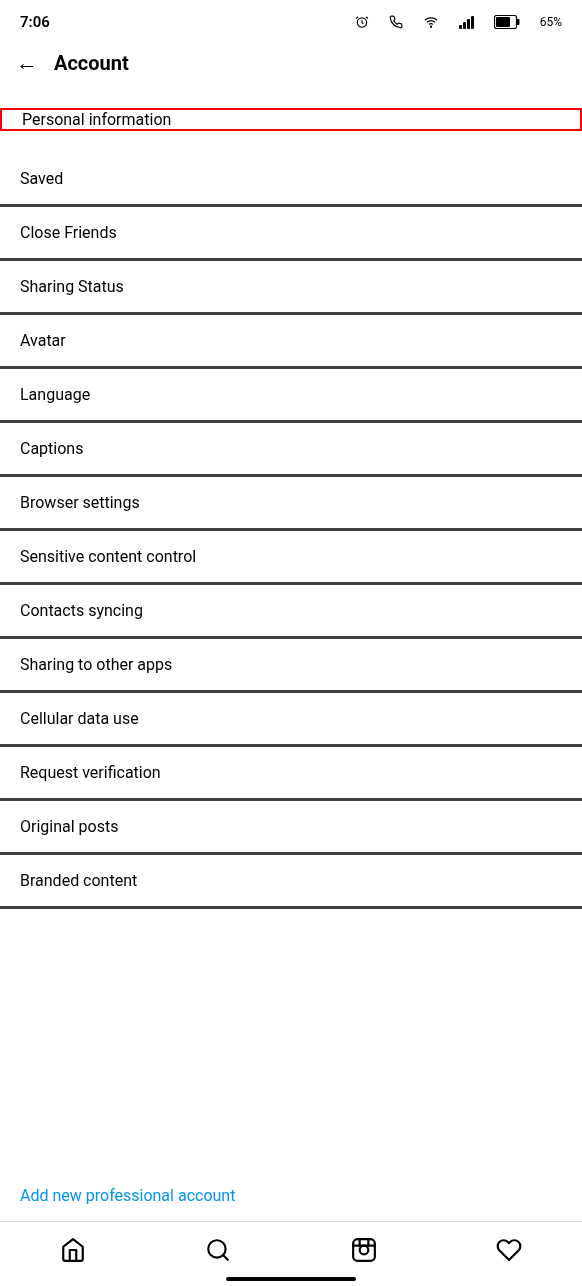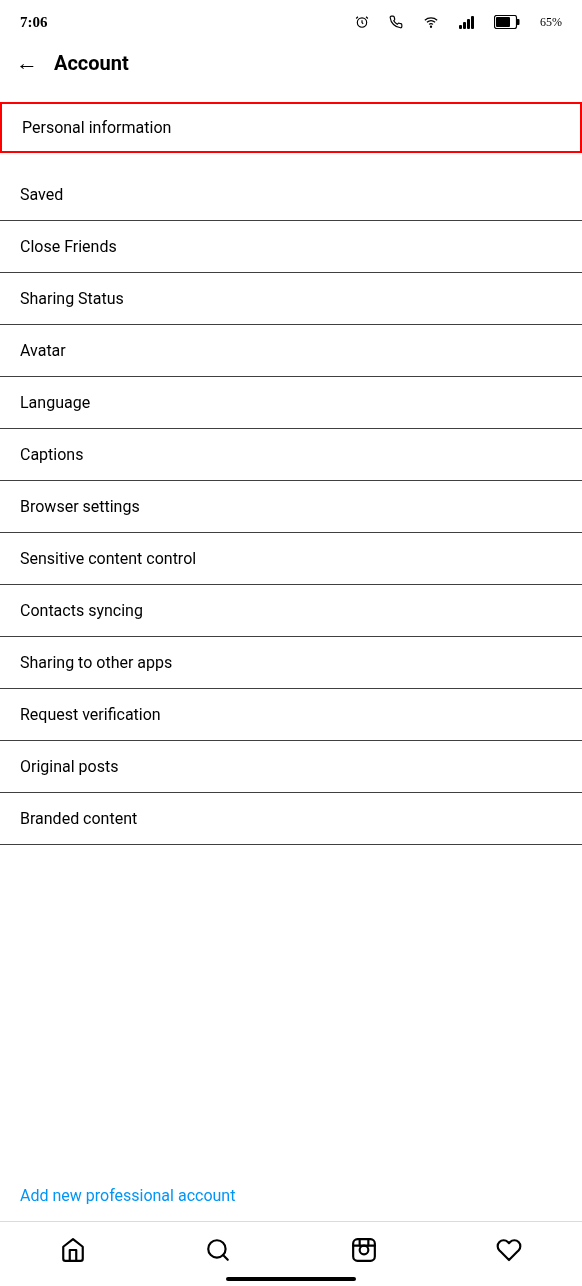--- a/index.html
+++ b/index.html
@@ -18,21 +18,20 @@
       flex-direction: column;
     }
 
     
     .status-bar {
       display: flex;
       justify-content: space-between;
       align-items: center;
       padding: 10px 20px 6px 20px;
       height: 40px;
-      font-family: Liberation Serif, serif;
     }
 
     .status-time {
       font-size: 15px;
       font-weight: 600;
       color: #000;
     }
 
     .status-icons {
       display: flex;
@@ -73,29 +72,29 @@
       display: flex;
       flex-direction: column;
       padding: 0 0;
     }
 
     .menu-item {
       padding: 16px 20px;
       font-size: 16px;
       color: #000;
       cursor: pointer;
-      border-bottom: 1px solid #404040;
+      border-bottom: 3px solid #404040;
       display: flex;
       align-items: center;
     }
 
     .menu-item.highlighted {
       border: 2.5px solid red;
-      margin: 16px 0;
-      padding: 14px 20px;
+      margin: 22px 0;
+      padding: 0 20px;
     }
 
     .menu-item-link {
       padding: 16px 20px;
       font-size: 16px;
       color: #0095f6;
       cursor: pointer;
       display: flex;
     }
 
@@ -217,20 +216,23 @@
     <div class="menu-item">
       <span>Sensitive content control</span>
     </div>
     <div class="menu-item">
       <span>Contacts syncing</span>
     </div>
     <div class="menu-item">
       <span>Sharing to other apps</span>
     </div>
     <div class="menu-item">
+      <span>Cellular data use</span>
+    </div>
+    <div class="menu-item">
       <span>Request verification</span>
     </div>
     <div class="menu-item">
       <span>Original posts</span>
     </div>
     <div class="menu-item">
       <span>Branded content</span>
     </div>
   </div>
 

